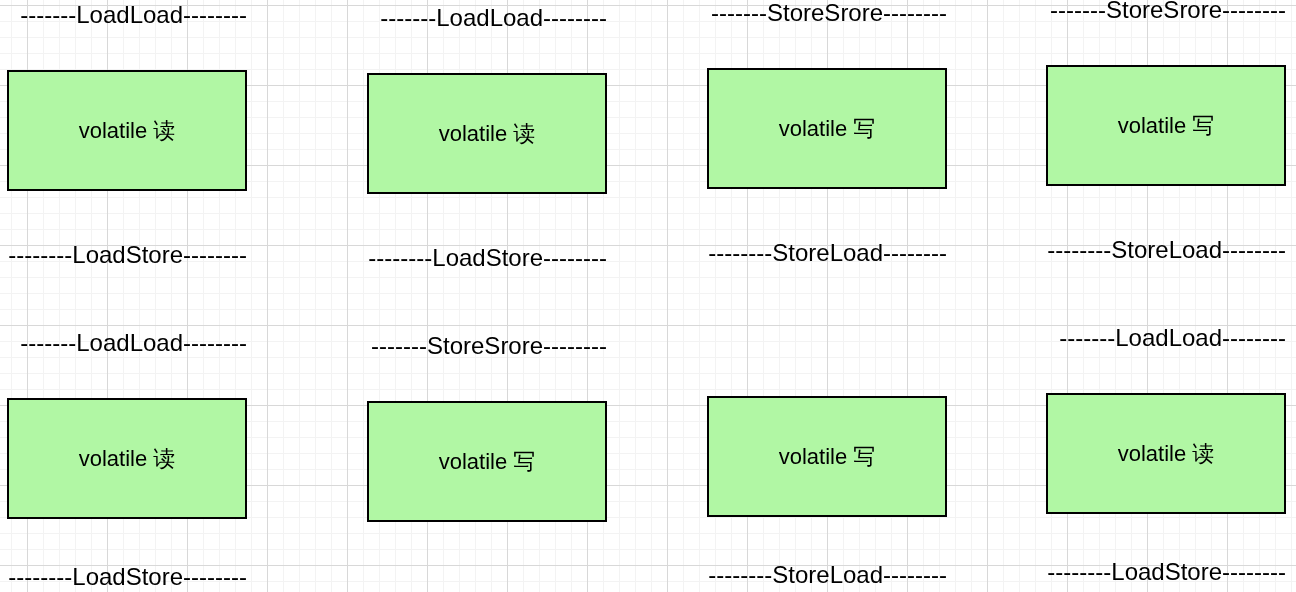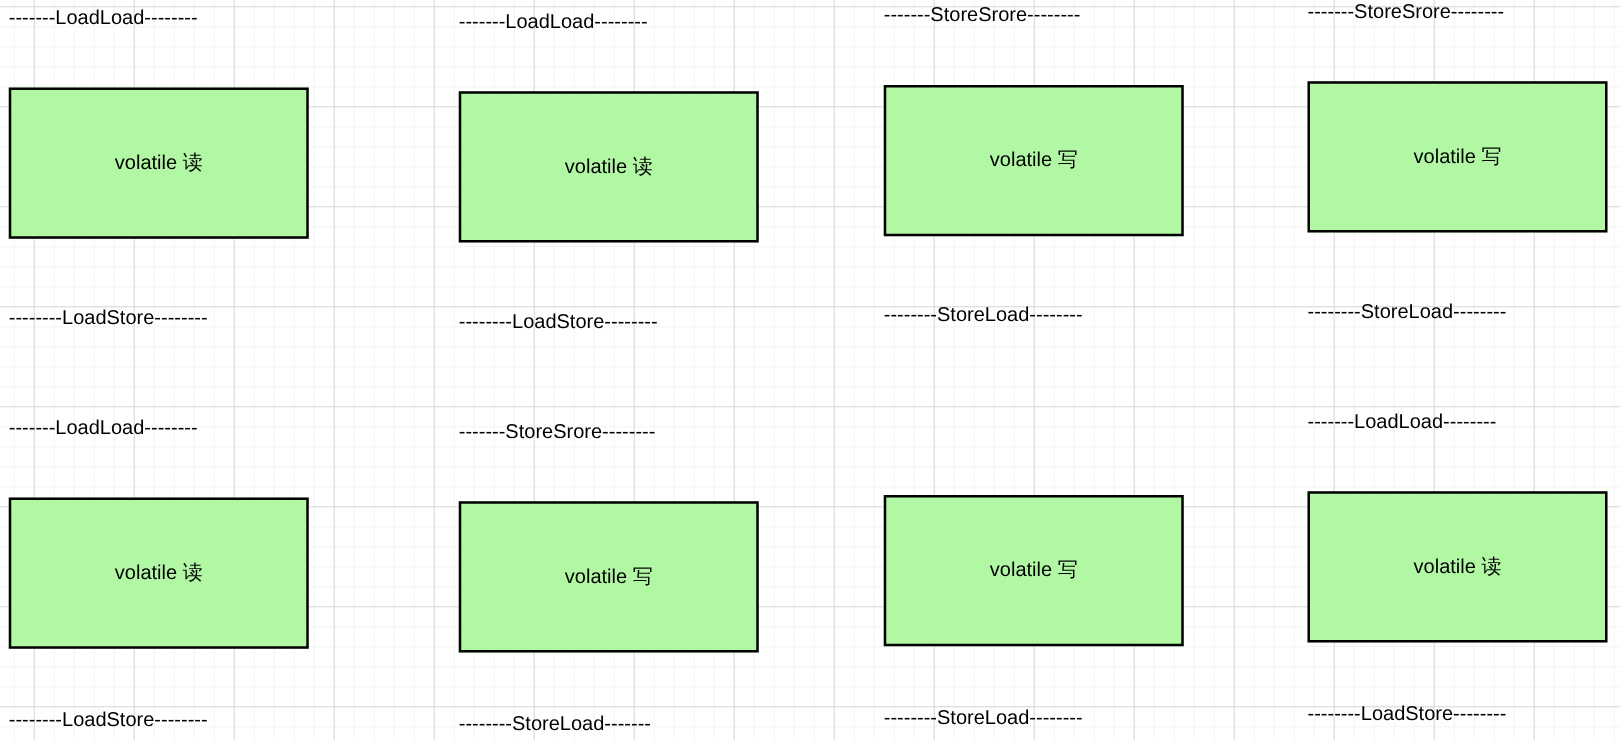--- a/index.html
+++ b/index.html
@@ -22,29 +22,29 @@
     background-position:27px 5px,27px 5px,11px 5px,11px 5px;
     font-family:"Liberation Sans","DejaVu Sans",sans-serif;
     color:var(--text);
   }
   .col{position:absolute;width:240px;height:100%;}
   #col1{left:7px;top:2px;}
   #col2{left:367px;top:5px;}
   #col3{left:707px;top:0px;}
   #col4{left:1046px;top:-3px;}
   .barrier{
-    position:absolute;width:240px;text-align:left;
-    font-size:16px;line-height:22px;white-space:nowrap;
+    position:absolute;width:240px;text-align:right;
+    font-size:24px;line-height:22px;white-space:nowrap;
     color:var(--text);
   }
   .vbox{
     position:absolute;width:240px;height:121px;box-sizing:border-box;
     background:var(--box-fill);border:2px solid var(--box-border);
     display:flex;align-items:center;justify-content:center;
-    font-size:16px;white-space:nowrap;
+    font-size:22px;white-space:nowrap;
   }
   .t1{top:2px;}
   .b1{top:68px;}
   .t2{top:242px;}
   .t3{top:330px;}
   .b2{top:396px;}
   .t4{top:564px;}
 </style>
 </head>
 <body>
@@ -57,21 +57,20 @@
   <div class="vbox b2">volatile 读</div>
   <div class="barrier t4">--------LoadStore--------</div>
 </div>
 
 <div class="col" id="col2">
   <div class="barrier t1">-------LoadLoad--------</div>
   <div class="vbox b1">volatile 读</div>
   <div class="barrier t2">--------LoadStore--------</div>
   <div class="barrier t3">-------StoreSrore--------</div>
   <div class="vbox b2">volatile 写</div>
-  <div class="barrier t4">--------StoreLoad-------</div>
 </div>
 
 <div class="col" id="col3">
   <div class="barrier t1">-------StoreSrore--------</div>
   <div class="vbox b1">volatile 写</div>
   <div class="barrier t2">--------StoreLoad--------</div>
   <div class="vbox b2">volatile 写</div>
   <div class="barrier t4">--------StoreLoad--------</div>
 </div>
 

